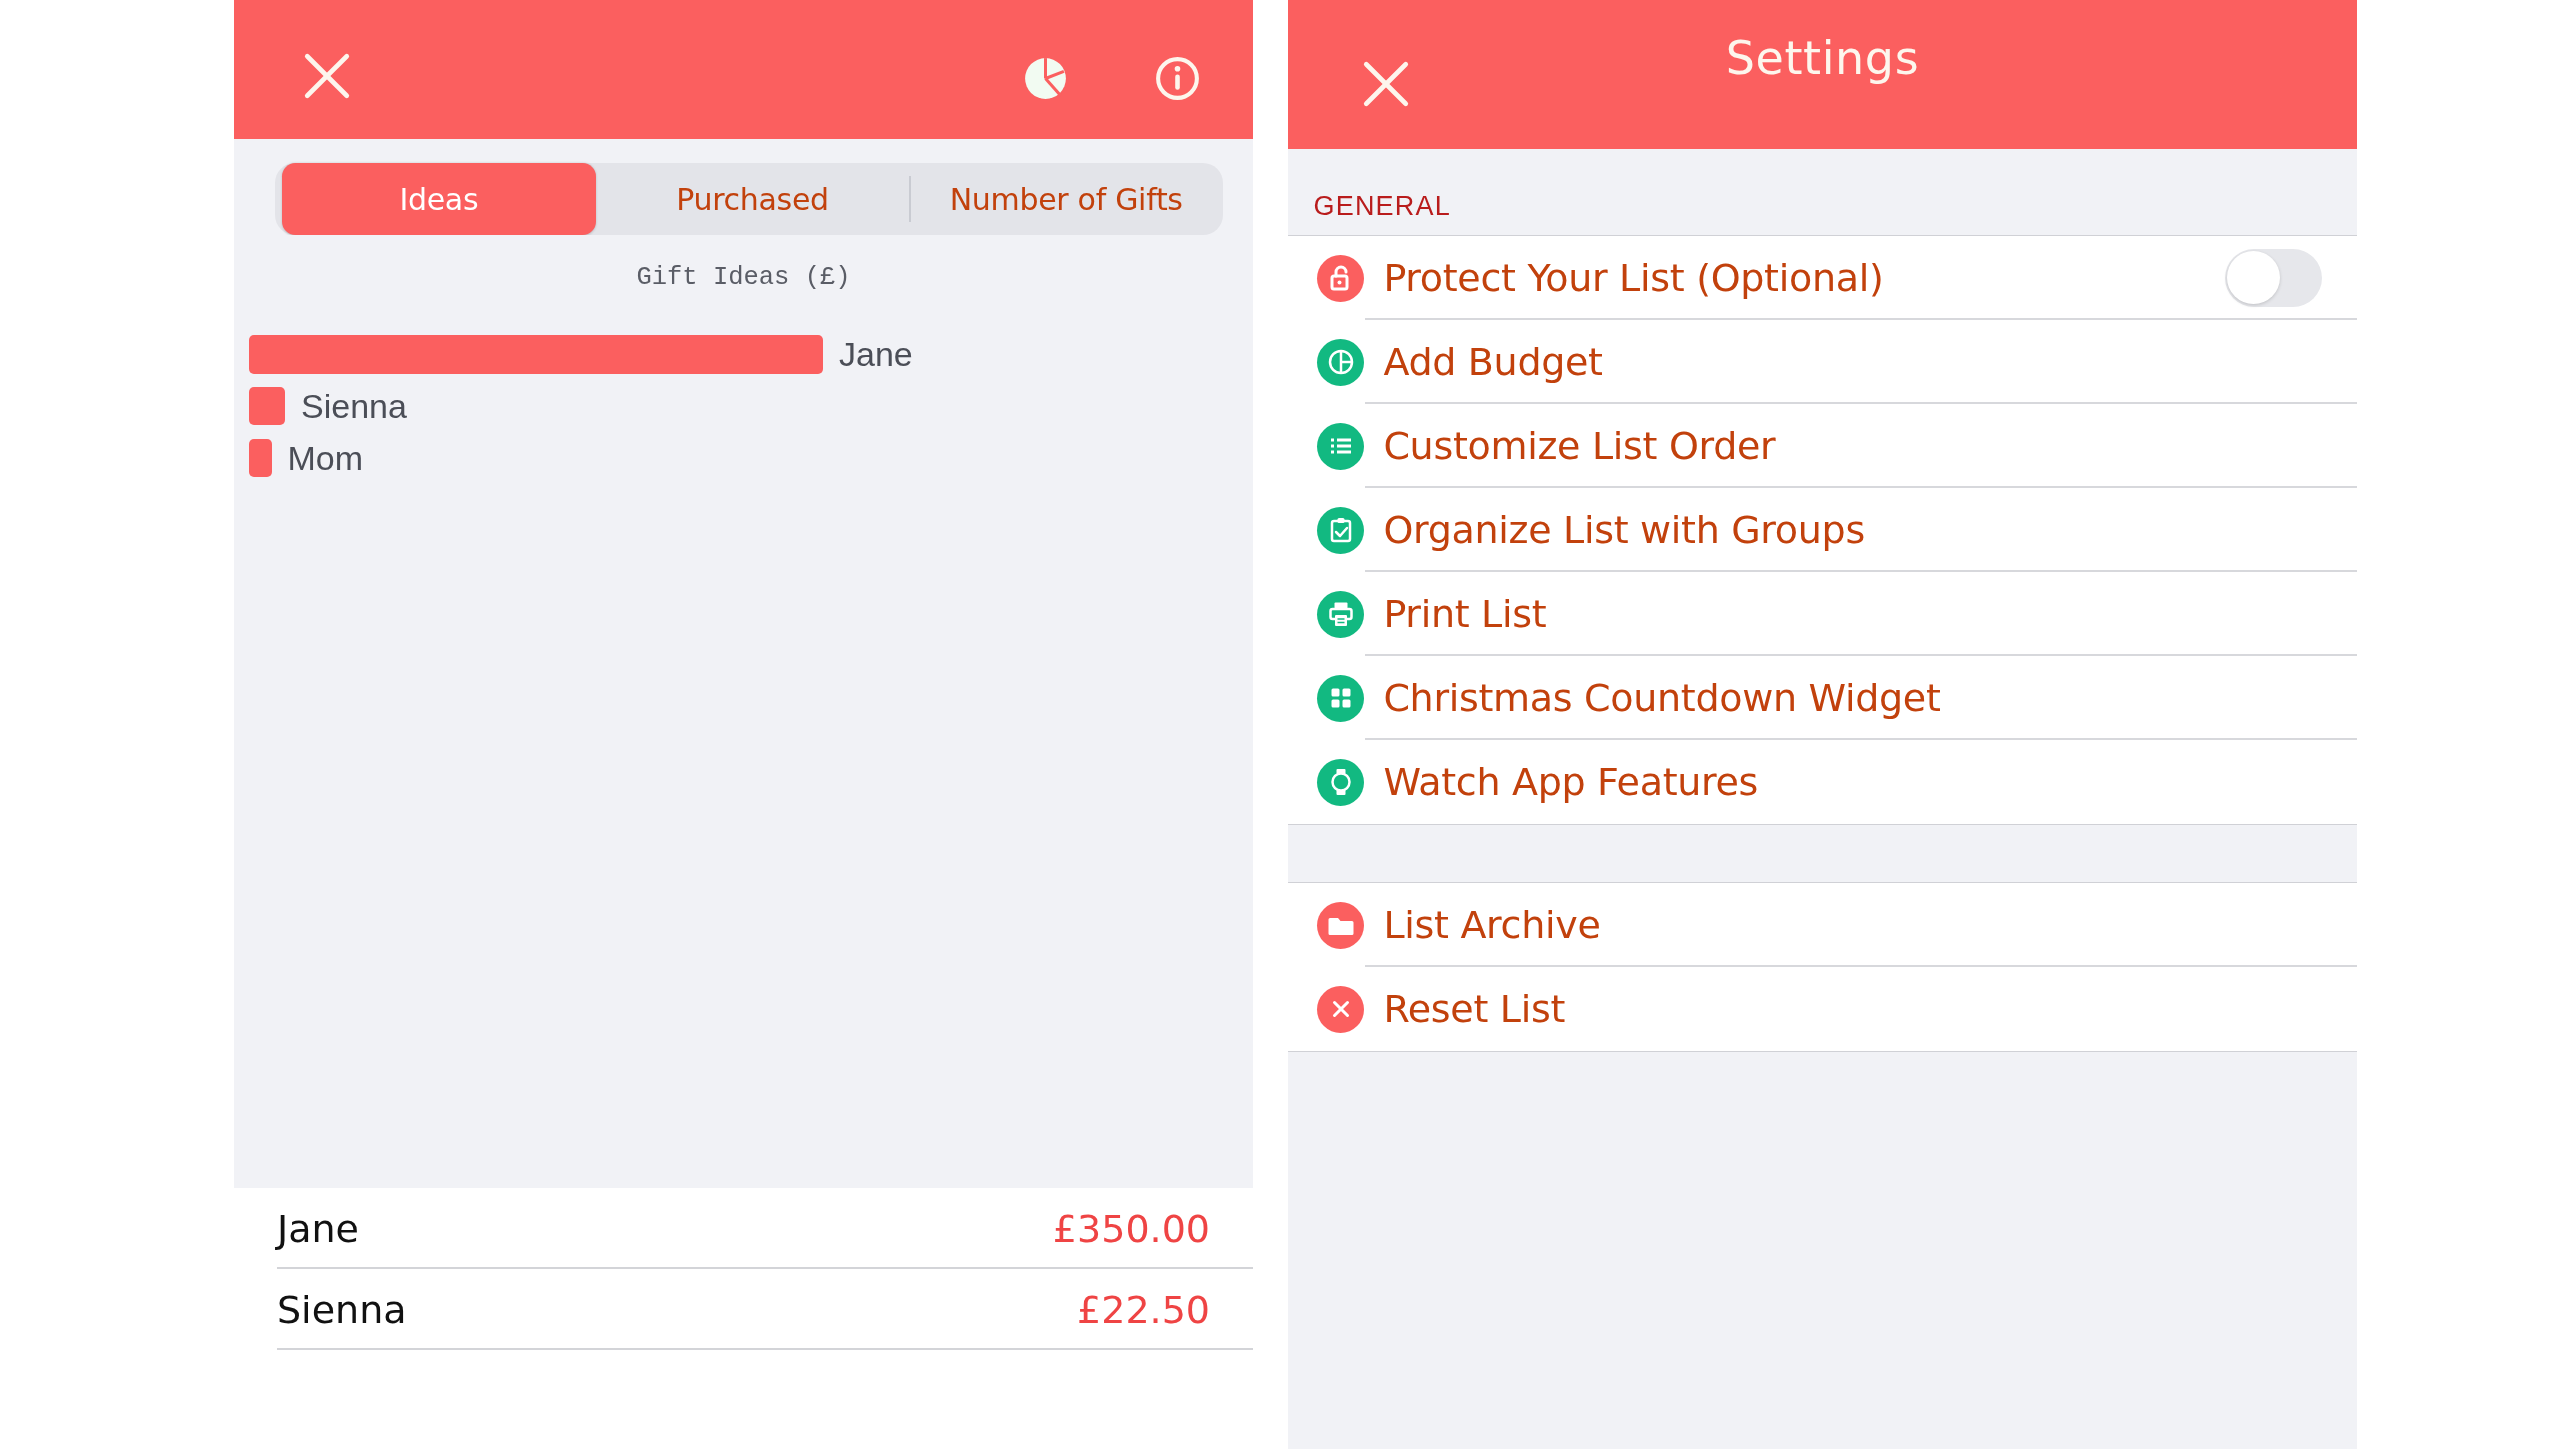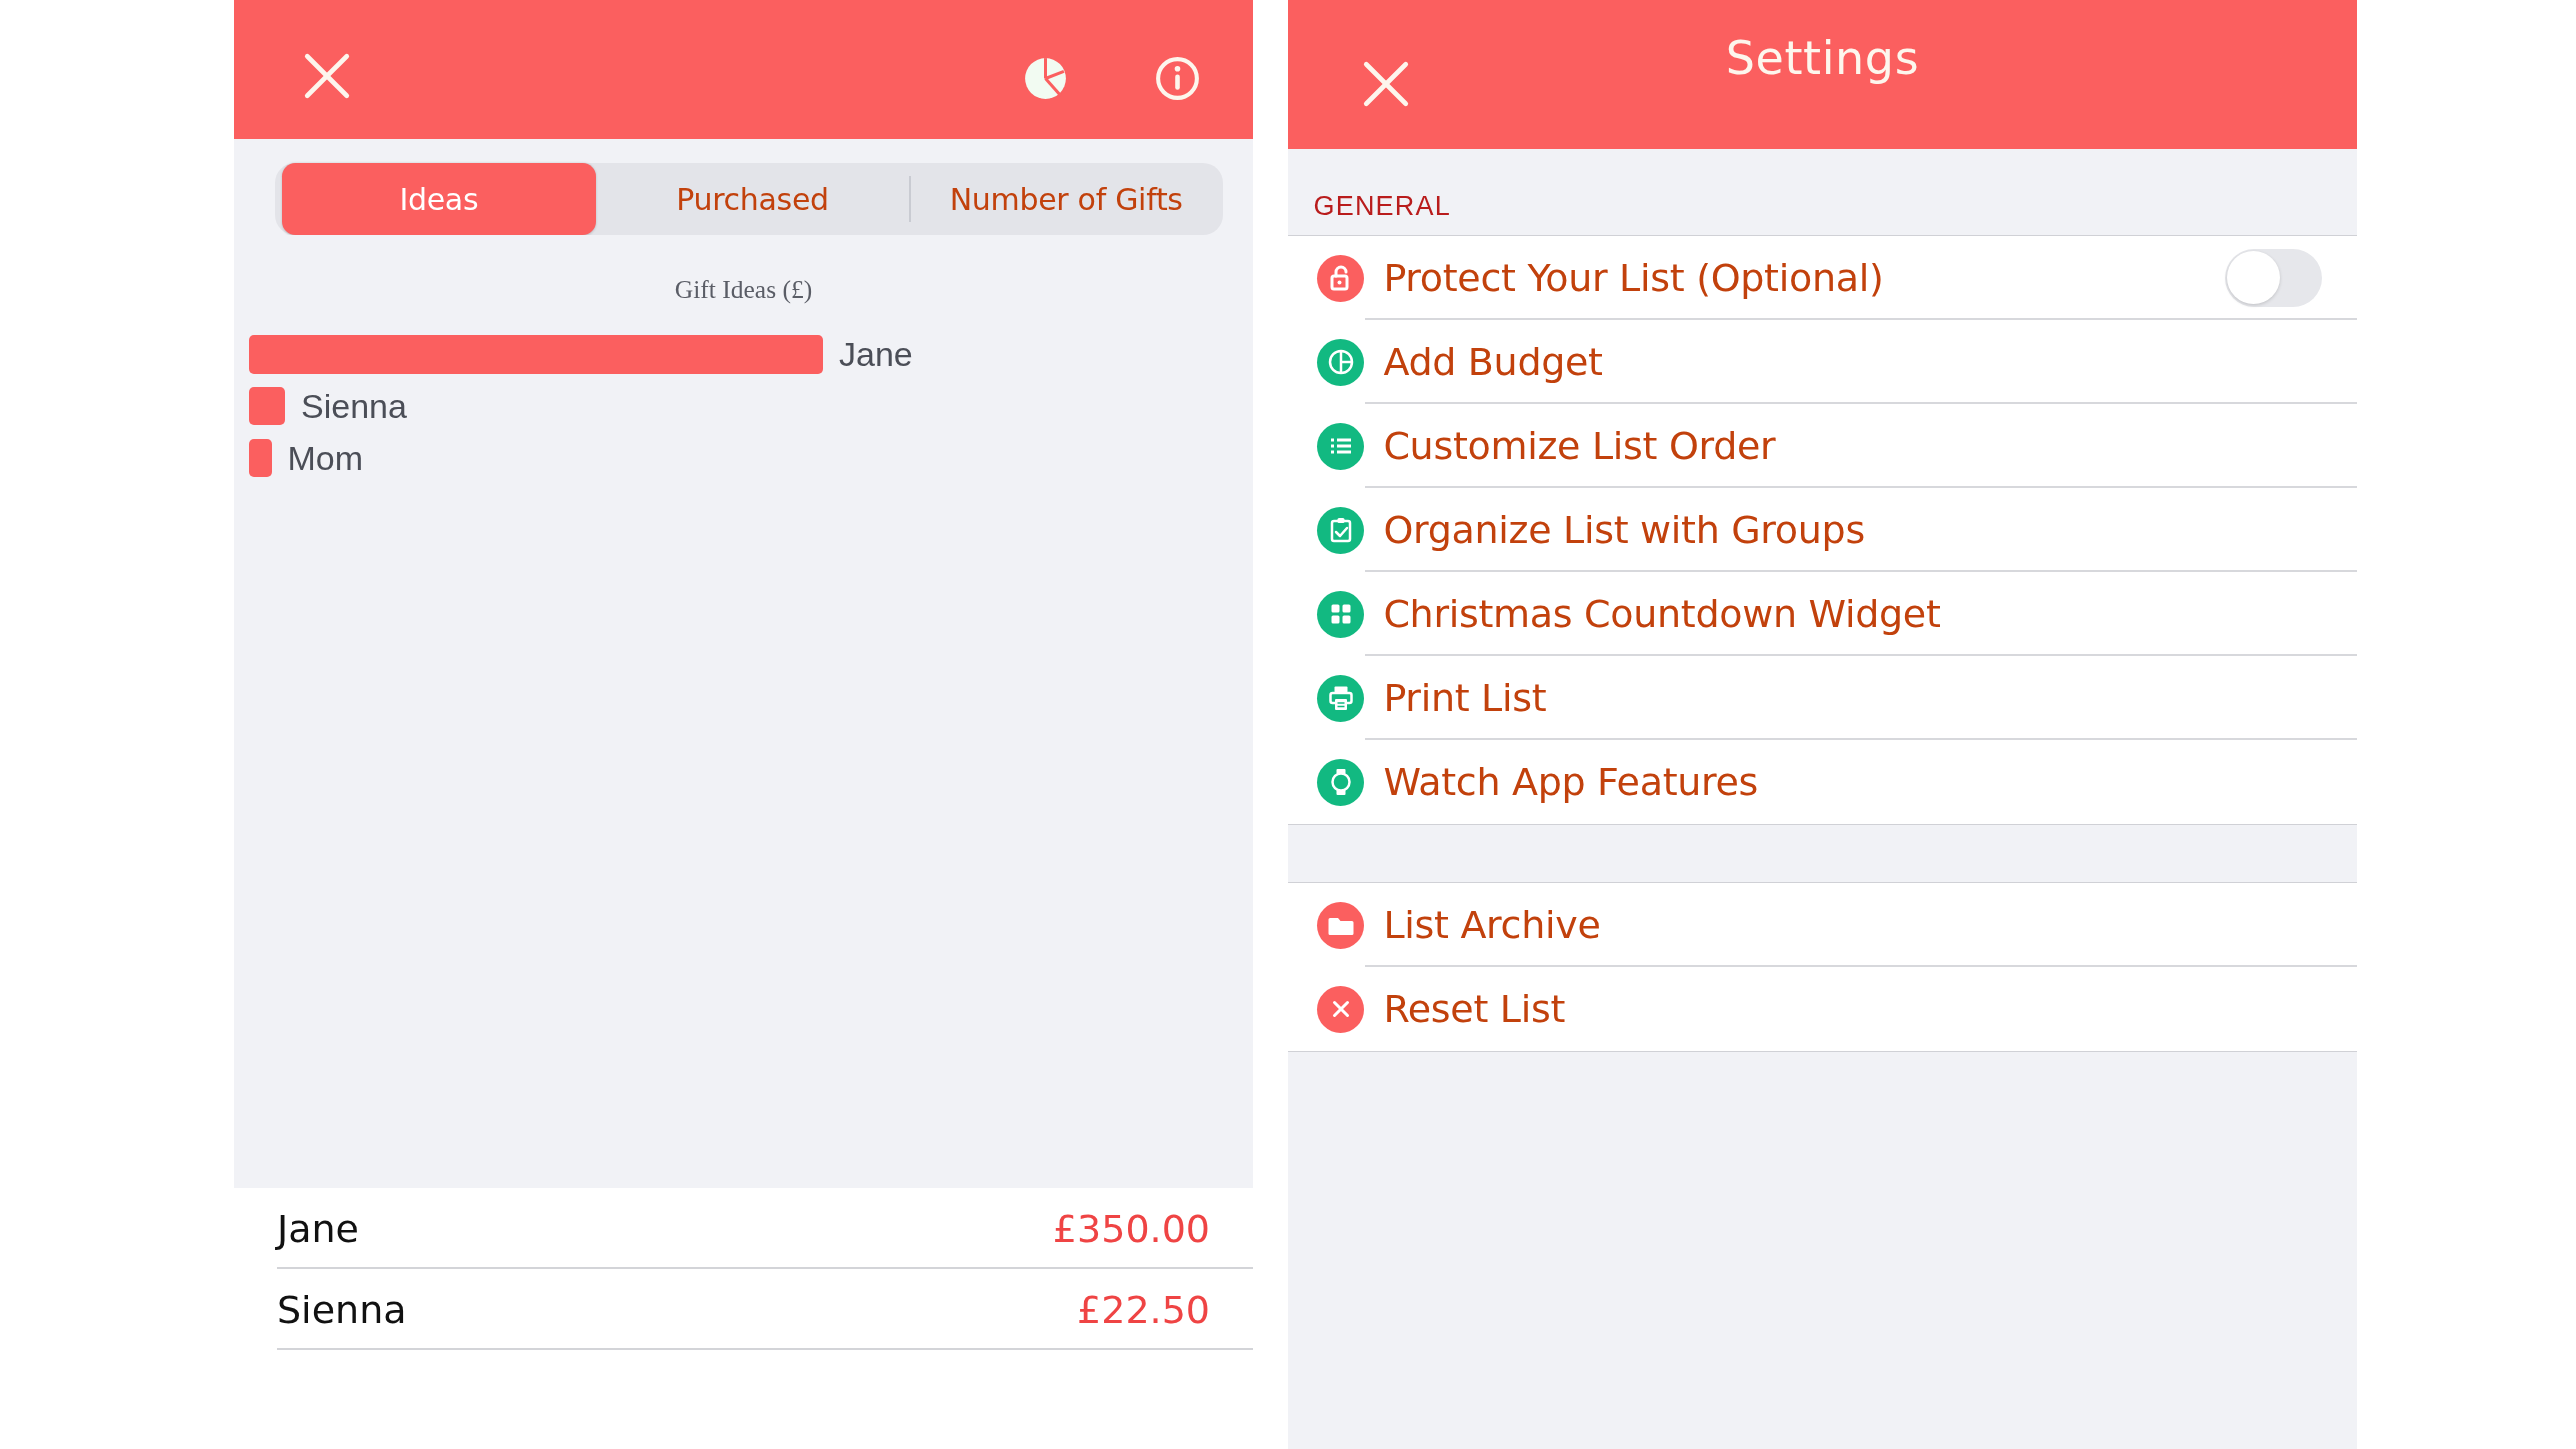--- a/index.html
+++ b/index.html
@@ -131,23 +131,23 @@
     position: absolute;
     left: 0;
     top: 235px;
     width: 1019px;
     height: 953px;
     background: #f1f2f6;
   }
   .chart-title {
     position: absolute;
     left: 0; right: 0;
-    top: 40px;
+    top: 28px;
     text-align: center;
-    font-family: Liberation Serif, serif;
+    font-family: Liberation Mono, monospace;
     font-size: 25.5px;
     color: #5a5d66;
   }
   .bars {
     position: absolute;
     left: 15px;
     top: 100px;
     right: 0;
   }
   .bar-row {
@@ -425,45 +425,45 @@
             <rect x="25" y="8" width="14" height="10" rx="3" fill="#ffffff"></rect>
             <path d="M22 36 L30 44 L44 28" fill="none" stroke="#ffffff" stroke-width="5" stroke-linecap="round" stroke-linejoin="round"></path>
           </svg>
         </span>
         <span class="slabel">Organize List with Groups</span>
       </div>
 
       <div class="srow">
         <span class="sicon green">
           <svg viewBox="0 0 64 64">
-            <rect x="13" y="13" width="16" height="16" rx="3" fill="#ffffff"></rect>
-            <rect x="35" y="13" width="16" height="16" rx="3" fill="#ffffff"></rect>
-            <rect x="13" y="35" width="16" height="16" rx="3" fill="#ffffff"></rect>
-            <rect x="35" y="35" width="16" height="16" rx="3" fill="#ffffff"></rect>
-          </svg>
-        </span>
-        <span class="slabel">Christmas Countdown Widget</span>
-      </div>
-
-      <div class="srow">
-        <span class="sicon green">
-          <svg viewBox="0 0 64 64">
             <rect x="19" y="9" width="26" height="12" rx="2" fill="#ffffff"></rect>
             <rect x="11" y="22" width="42" height="20" rx="4" fill="none" stroke="#ffffff" stroke-width="5"></rect>
             <rect x="20" y="34" width="24" height="22" rx="2" fill="#ffffff"></rect>
             <line x1="25" y1="42" x2="39" y2="42" stroke="#12b981" stroke-width="3"></line>
             <line x1="25" y1="49" x2="39" y2="49" stroke="#12b981" stroke-width="3"></line>
           </svg>
         </span>
         <span class="slabel">Print List</span>
       </div>
 
       <div class="srow">
         <span class="sicon green">
           <svg viewBox="0 0 64 64">
+            <rect x="13" y="13" width="16" height="16" rx="3" fill="#ffffff"></rect>
+            <rect x="35" y="13" width="16" height="16" rx="3" fill="#ffffff"></rect>
+            <rect x="13" y="35" width="16" height="16" rx="3" fill="#ffffff"></rect>
+            <rect x="35" y="35" width="16" height="16" rx="3" fill="#ffffff"></rect>
+          </svg>
+        </span>
+        <span class="slabel">Christmas Countdown Widget</span>
+      </div>
+
+      <div class="srow">
+        <span class="sicon green">
+          <svg viewBox="0 0 64 64">
             <rect x="23" y="6" width="18" height="10" rx="2" fill="#ffffff"></rect>
             <rect x="23" y="48" width="18" height="10" rx="2" fill="#ffffff"></rect>
             <circle cx="32" cy="32" r="17" fill="none" stroke="#ffffff" stroke-width="5"></circle>
           </svg>
         </span>
         <span class="slabel">Watch App Features</span>
       </div>
 
     </div>
 

